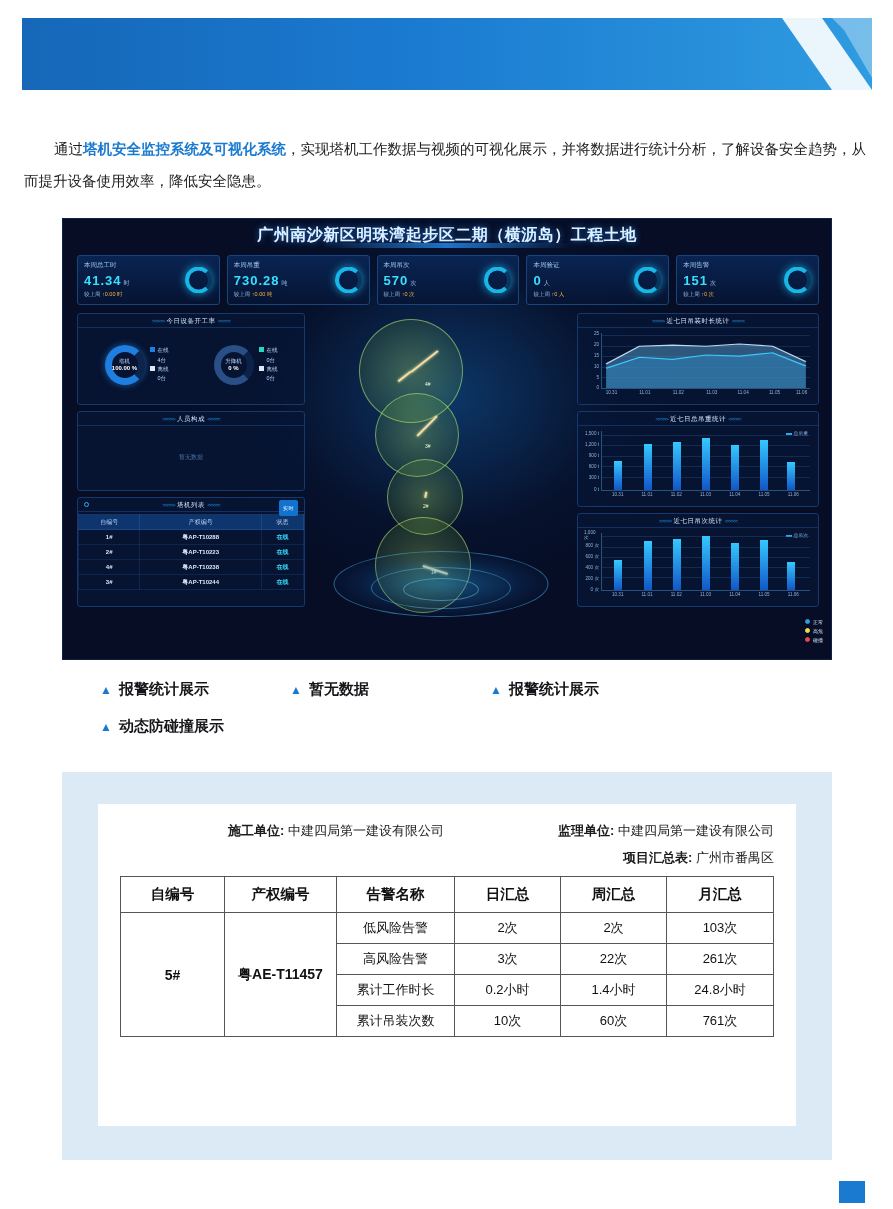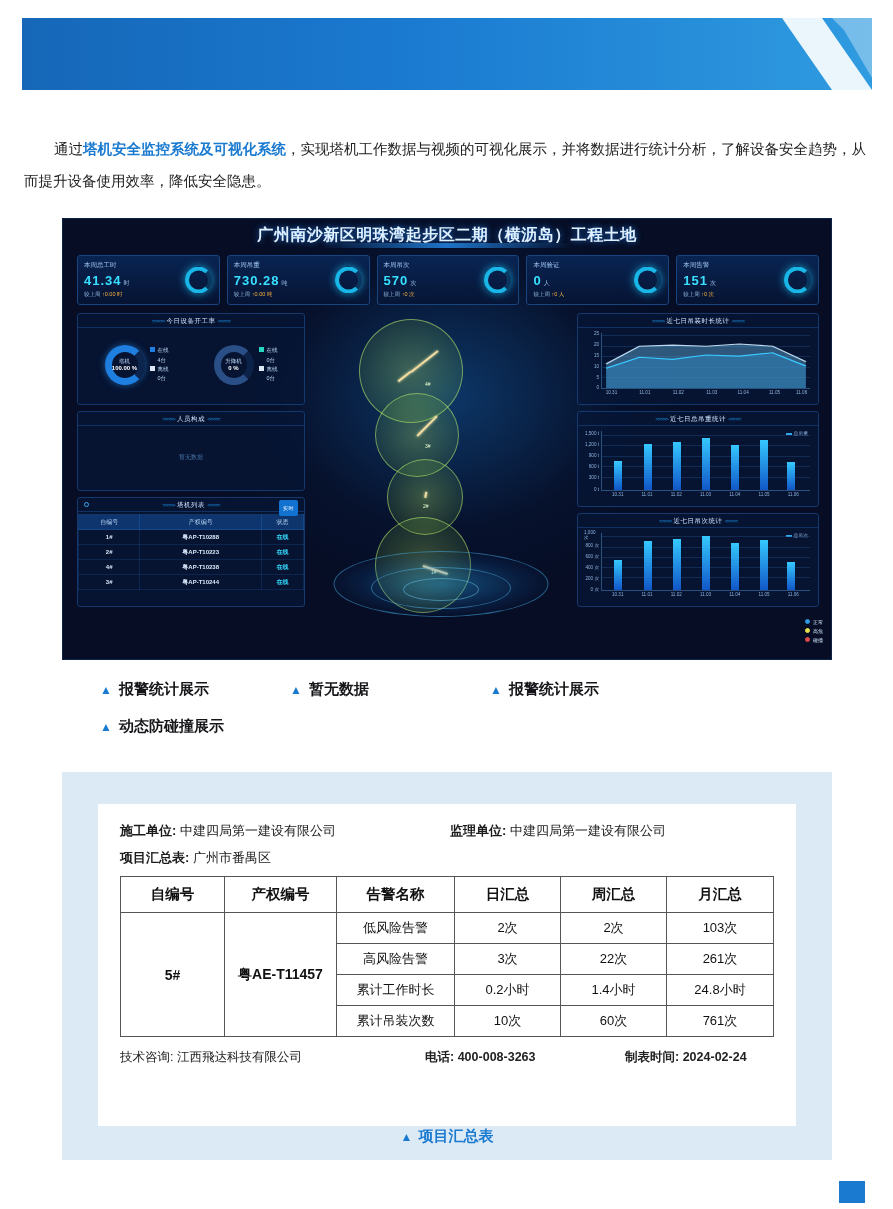--- a/index.html
+++ b/index.html
@@ -211,21 +211,21 @@
   }
   .report {
     position:absolute; left:36px; top:32px; width:698px; height:322px;
     background:#ffffff;
   }
   .report h2 {
     margin:0; padding-top:24px;
     text-align:center; font-size:16.5px; font-weight:bold; color:#111;
   }
   .meta { margin-top:18px; padding:0 22px; font-size:13px; color:#1c1c1c; }
-  .meta-row { display:flex; margin-bottom:9px; }
+  .meta-row { display:flex; margin-bottom:9px;justify-content:flex-end; }
   .meta-row .c1 { width:330px; }
   .meta-row b { font-weight:bold; }
 
   table.rpt { margin:6px 22px 0; width:654px; border-collapse:collapse; }
   table.rpt th, table.rpt td {
     border:1px solid #555; text-align:center; font-size:13px; color:#111;
     padding:6px 0;
   }
   table.rpt th { font-weight:bold; font-size:14.5px; padding:8px 0; }
   table.rpt td.idcell { font-weight:bold; font-size:14px; }
@@ -562,27 +562,19 @@
         </tr>
         <tr>
           <td>累计吊装次数</td>
           <td>10次</td>
           <td>60次</td>
           <td>761次</td>
         </tr>
       </tbody>
     </table>
 
-    <div class="foot">
-      <div class="f1"><span>技术咨询:</span> <span>江西飛达科技有限公司</span></div>
-      <div class="f2"><b>电话:</b> <b>400-008-3263</b></div>
-      <div><b>制表时间:</b> <b>2024-02-24</b></div>
-    </div>
-  </div>
-
-  <div class="summary-label">
-    <span class="tri">▲</span><span>项目汇总表</span>
-  </div>
+  </div>
+
 </div>
 
 <div class="brand-mark">
   <div class="sq"></div>
 </div>
 
 </body></html>

